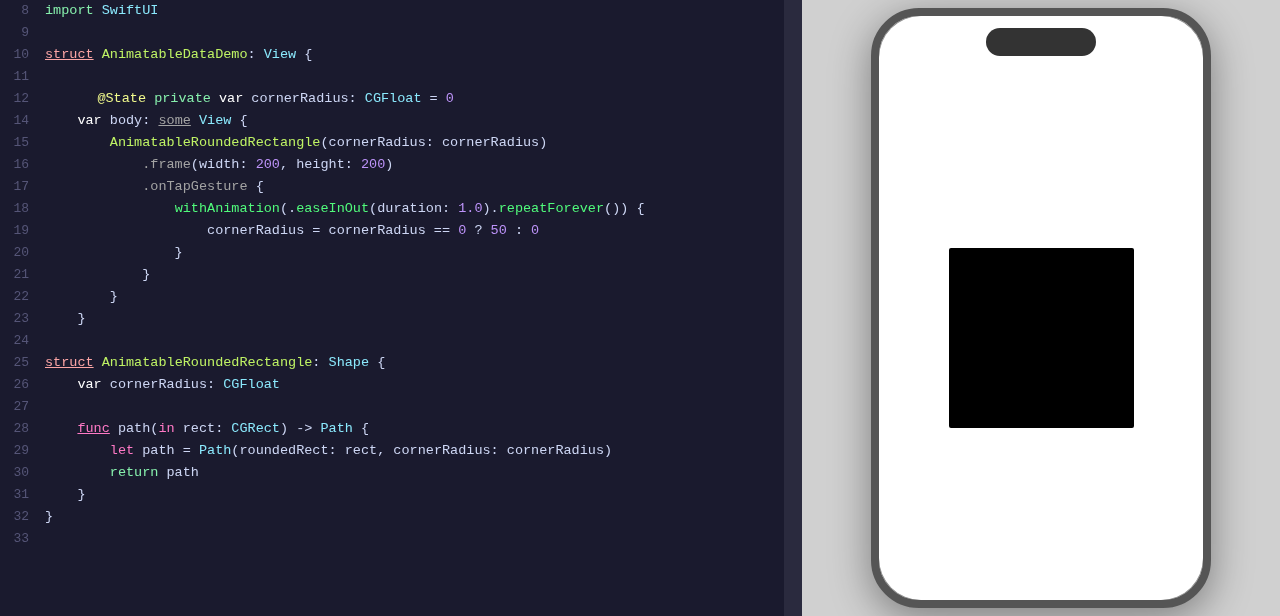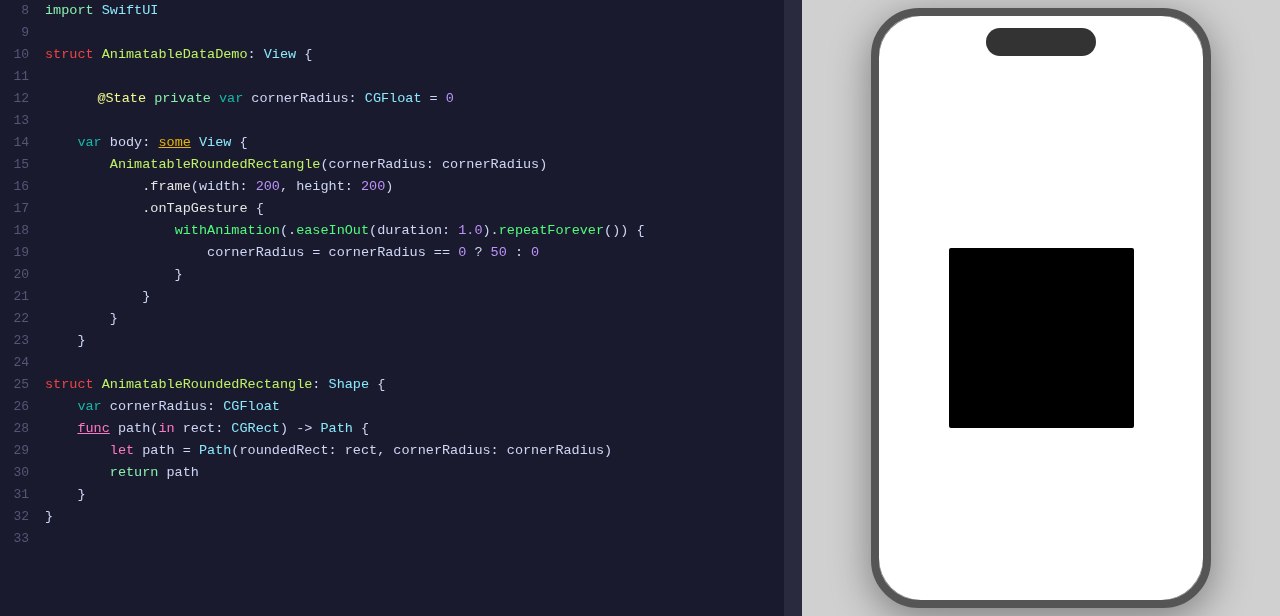--- a/index.html
+++ b/index.html
@@ -46,38 +46,38 @@
     }
 
     .line-content {
       flex: 1;
       white-space: pre;
       color: #cdd6f4;
     }
 
     
     .kw-import   { color: #86efac; }
-    .kw-struct   { color: #ef4444; }
-    .kw-var      { color: #14b8a6; }
-    .kw-some     { color: #eab308; text-decoration: underline; }
+    .kw-struct   { color: #fca5a5; text-decoration: underline; }
+    .kw-var      { color: #ffffff; }
+    .kw-some     { color: #a3a3a3; text-decoration: underline; }
     .kw-func     { color: #ff79c6; text-decoration: underline; }
     .kw-let      { color: #ff79c6; }
     .kw-return   { color: #86efac; }
     .kw-in       { color: #ff79c6; }
 
     .type-name   { color: #bef264; }
     .type-view   { color: #8be9fd; }
     .type-shape  { color: #8be9fd; }
     .type-cgfloat{ color: #8be9fd; }
     .type-cgrect { color: #8be9fd; }
     .type-path   { color: #8be9fd; }
     .type-swiftui{ color: #8be9fd; }
 
     .annotation  { color: #f1fa8c; margin-left: 20px; }
-    .modifier    { color: #e5e5e5; }
+    .modifier    { color: #a3a3a3; }
     .number      { color: #bd93f9; }
     .prop        { color: #50fa7b; }
     .plain       { color: #cdd6f4; }
 
     
     .scrollbar-area {
       width: 12px;
       background: #2a2a3e;
       position: absolute;
       right: 0;
@@ -173,24 +173,20 @@
     <div class="code-line">
       <span class="line-number">11</span>
       <span class="line-content"></span>
     </div>
 
     <div class="code-line">
       <span class="line-number">12</span>
       <span class="line-content"><span class="plain">    </span><span class="annotation">@State</span><span class="plain"> </span><span class="kw-import">private</span><span class="plain"> </span><span class="kw-var">var</span><span class="plain"> cornerRadius: </span><span class="type-cgfloat">CGFloat</span><span class="plain"> = </span><span class="number">0</span></span>
     </div>
 
-    <div class="code-line">
-      <span class="line-number">13</span>
-      <span class="line-content"></span>
-    </div>
 
     <div class="code-line">
       <span class="line-number">14</span>
       <span class="line-content"><span class="plain">    </span><span class="kw-var">var</span><span class="plain"> body: </span><span class="kw-some">some</span><span class="plain"> </span><span class="type-view">View</span><span class="plain"> {</span></span>
     </div>
 
     <div class="code-line">
       <span class="line-number">15</span>
       <span class="line-content"><span class="plain">        </span><span class="type-name">AnimatableRoundedRectangle</span><span class="plain">(cornerRadius: cornerRadius)</span></span>
     </div>
@@ -243,20 +239,24 @@
     <div class="code-line">
       <span class="line-number">25</span>
       <span class="line-content"><span class="kw-struct">struct</span><span class="plain"> </span><span class="type-name">AnimatableRoundedRectangle</span><span class="plain">: </span><span class="type-shape">Shape</span><span class="plain"> {</span></span>
     </div>
 
     <div class="code-line">
       <span class="line-number">26</span>
       <span class="line-content"><span class="plain">    </span><span class="kw-var">var</span><span class="plain"> cornerRadius: </span><span class="type-cgfloat">CGFloat</span></span>
     </div>
 
+    <div class="code-line">
+      <span class="line-number">27</span>
+      <span class="line-content"></span>
+    </div>
 
     <div class="code-line">
       <span class="line-number">28</span>
       <span class="line-content"><span class="plain">    </span><span class="kw-func">func</span><span class="plain"> path(</span><span class="kw-in">in</span><span class="plain"> rect: </span><span class="type-cgrect">CGRect</span><span class="plain">) -&gt; </span><span class="type-path">Path</span><span class="plain"> {</span></span>
     </div>
 
     <div class="code-line">
       <span class="line-number">29</span>
       <span class="line-content"><span class="plain">        </span><span class="kw-let">let</span><span class="plain"> path = </span><span class="type-path">Path</span><span class="plain">(roundedRect: rect, cornerRadius: cornerRadius)</span></span>
     </div>

